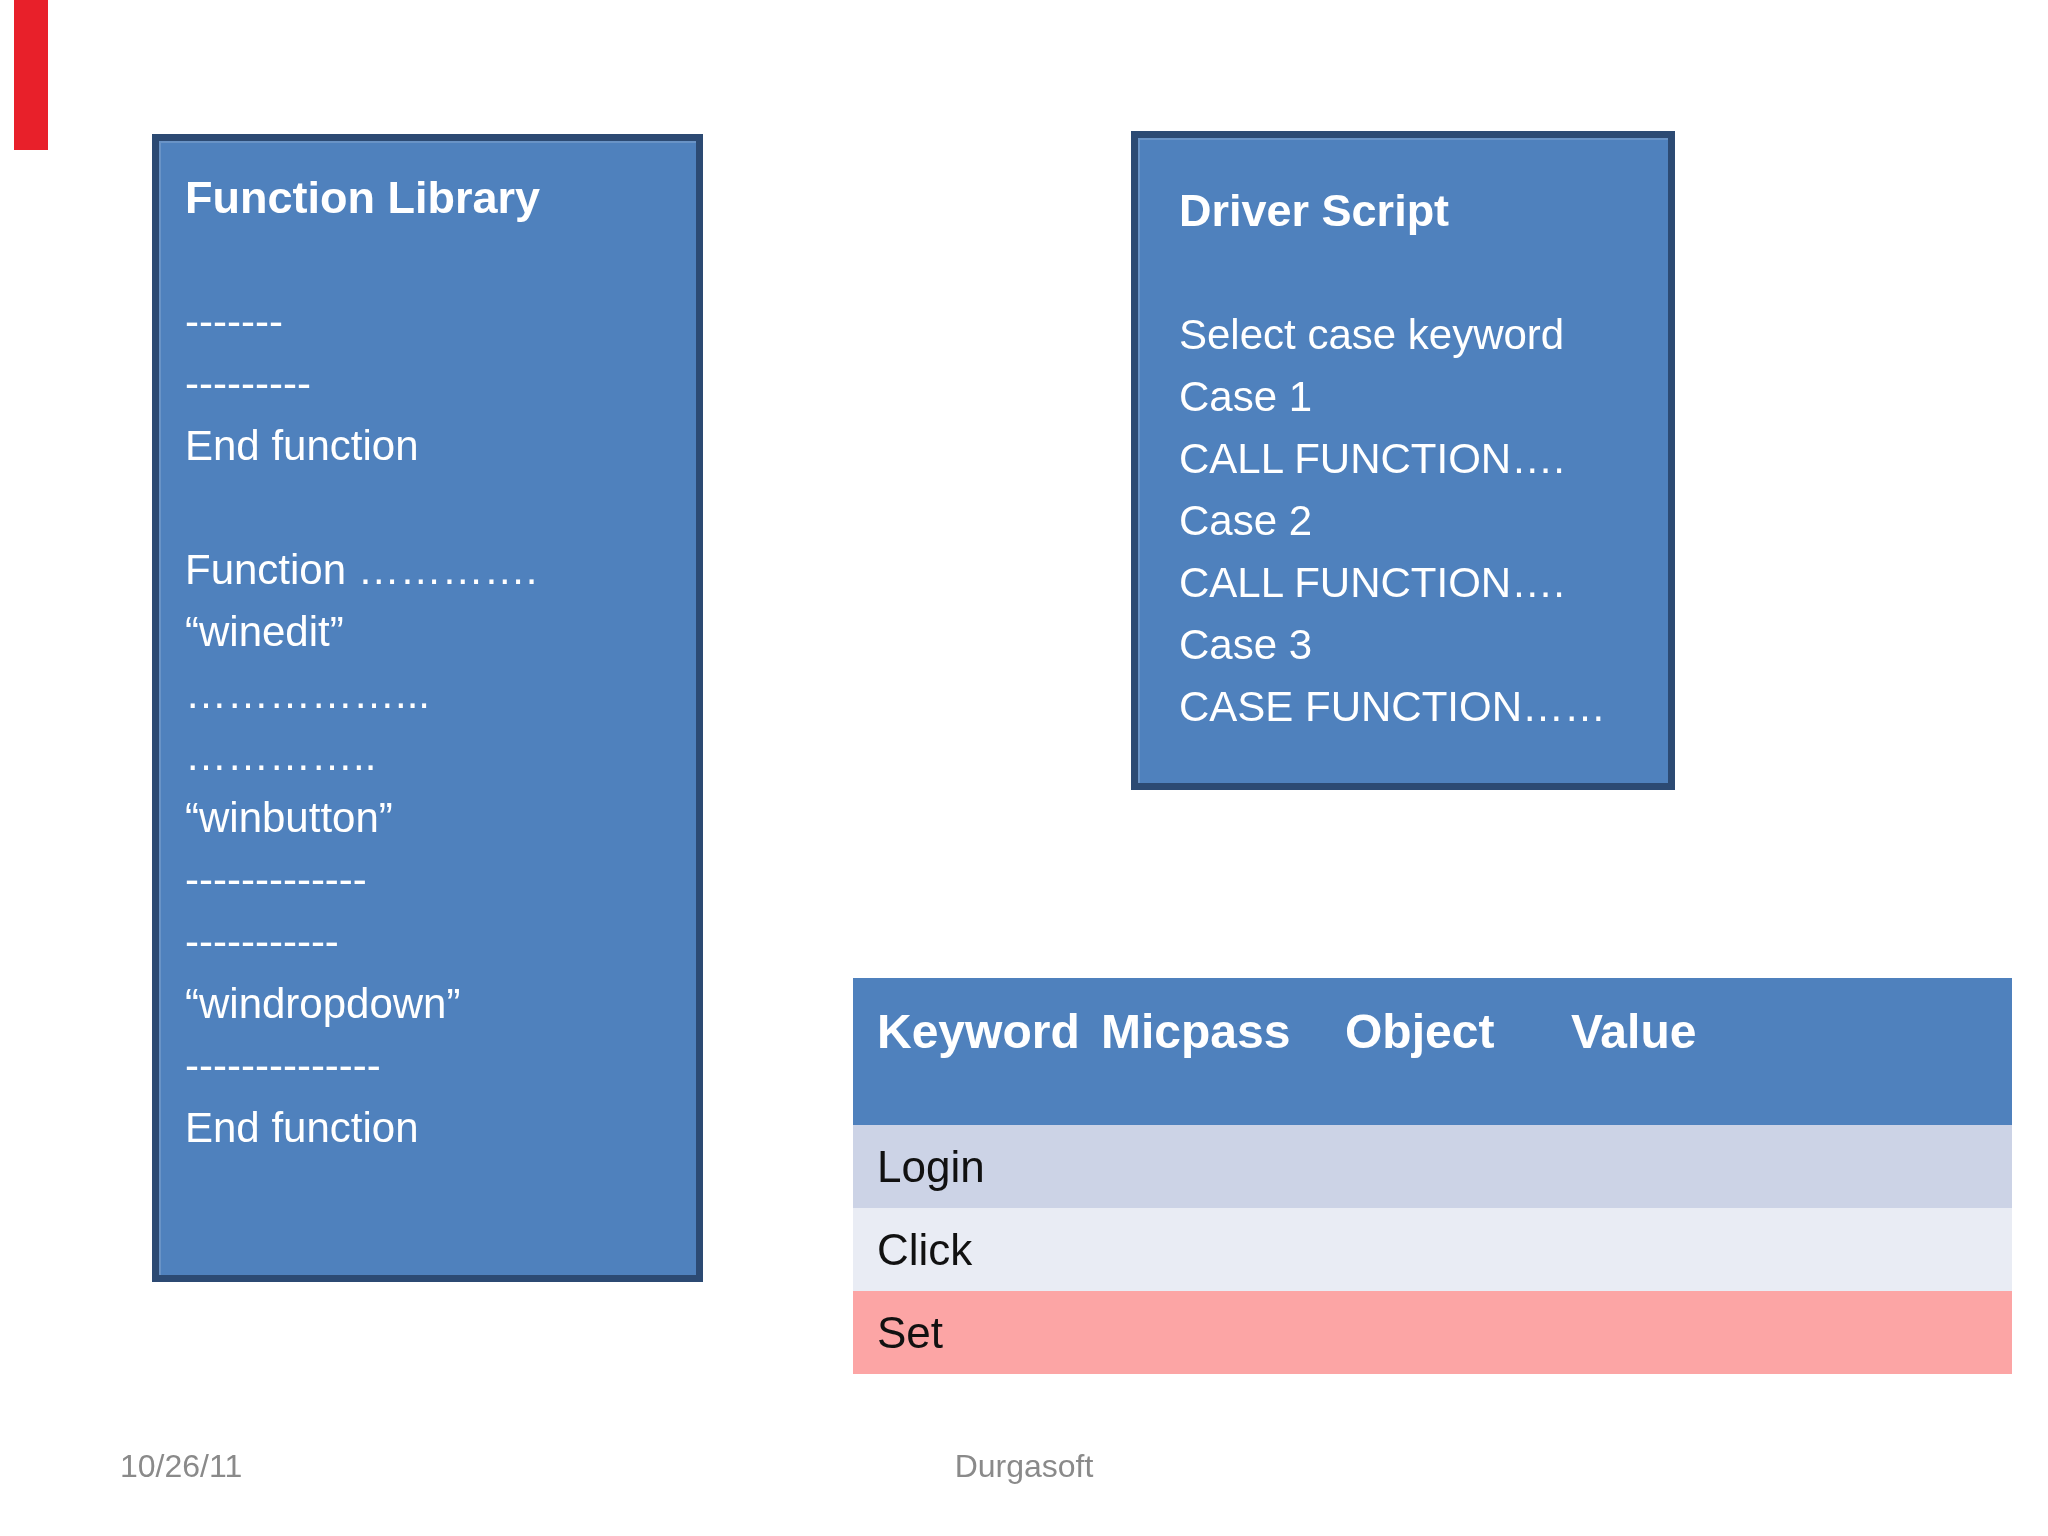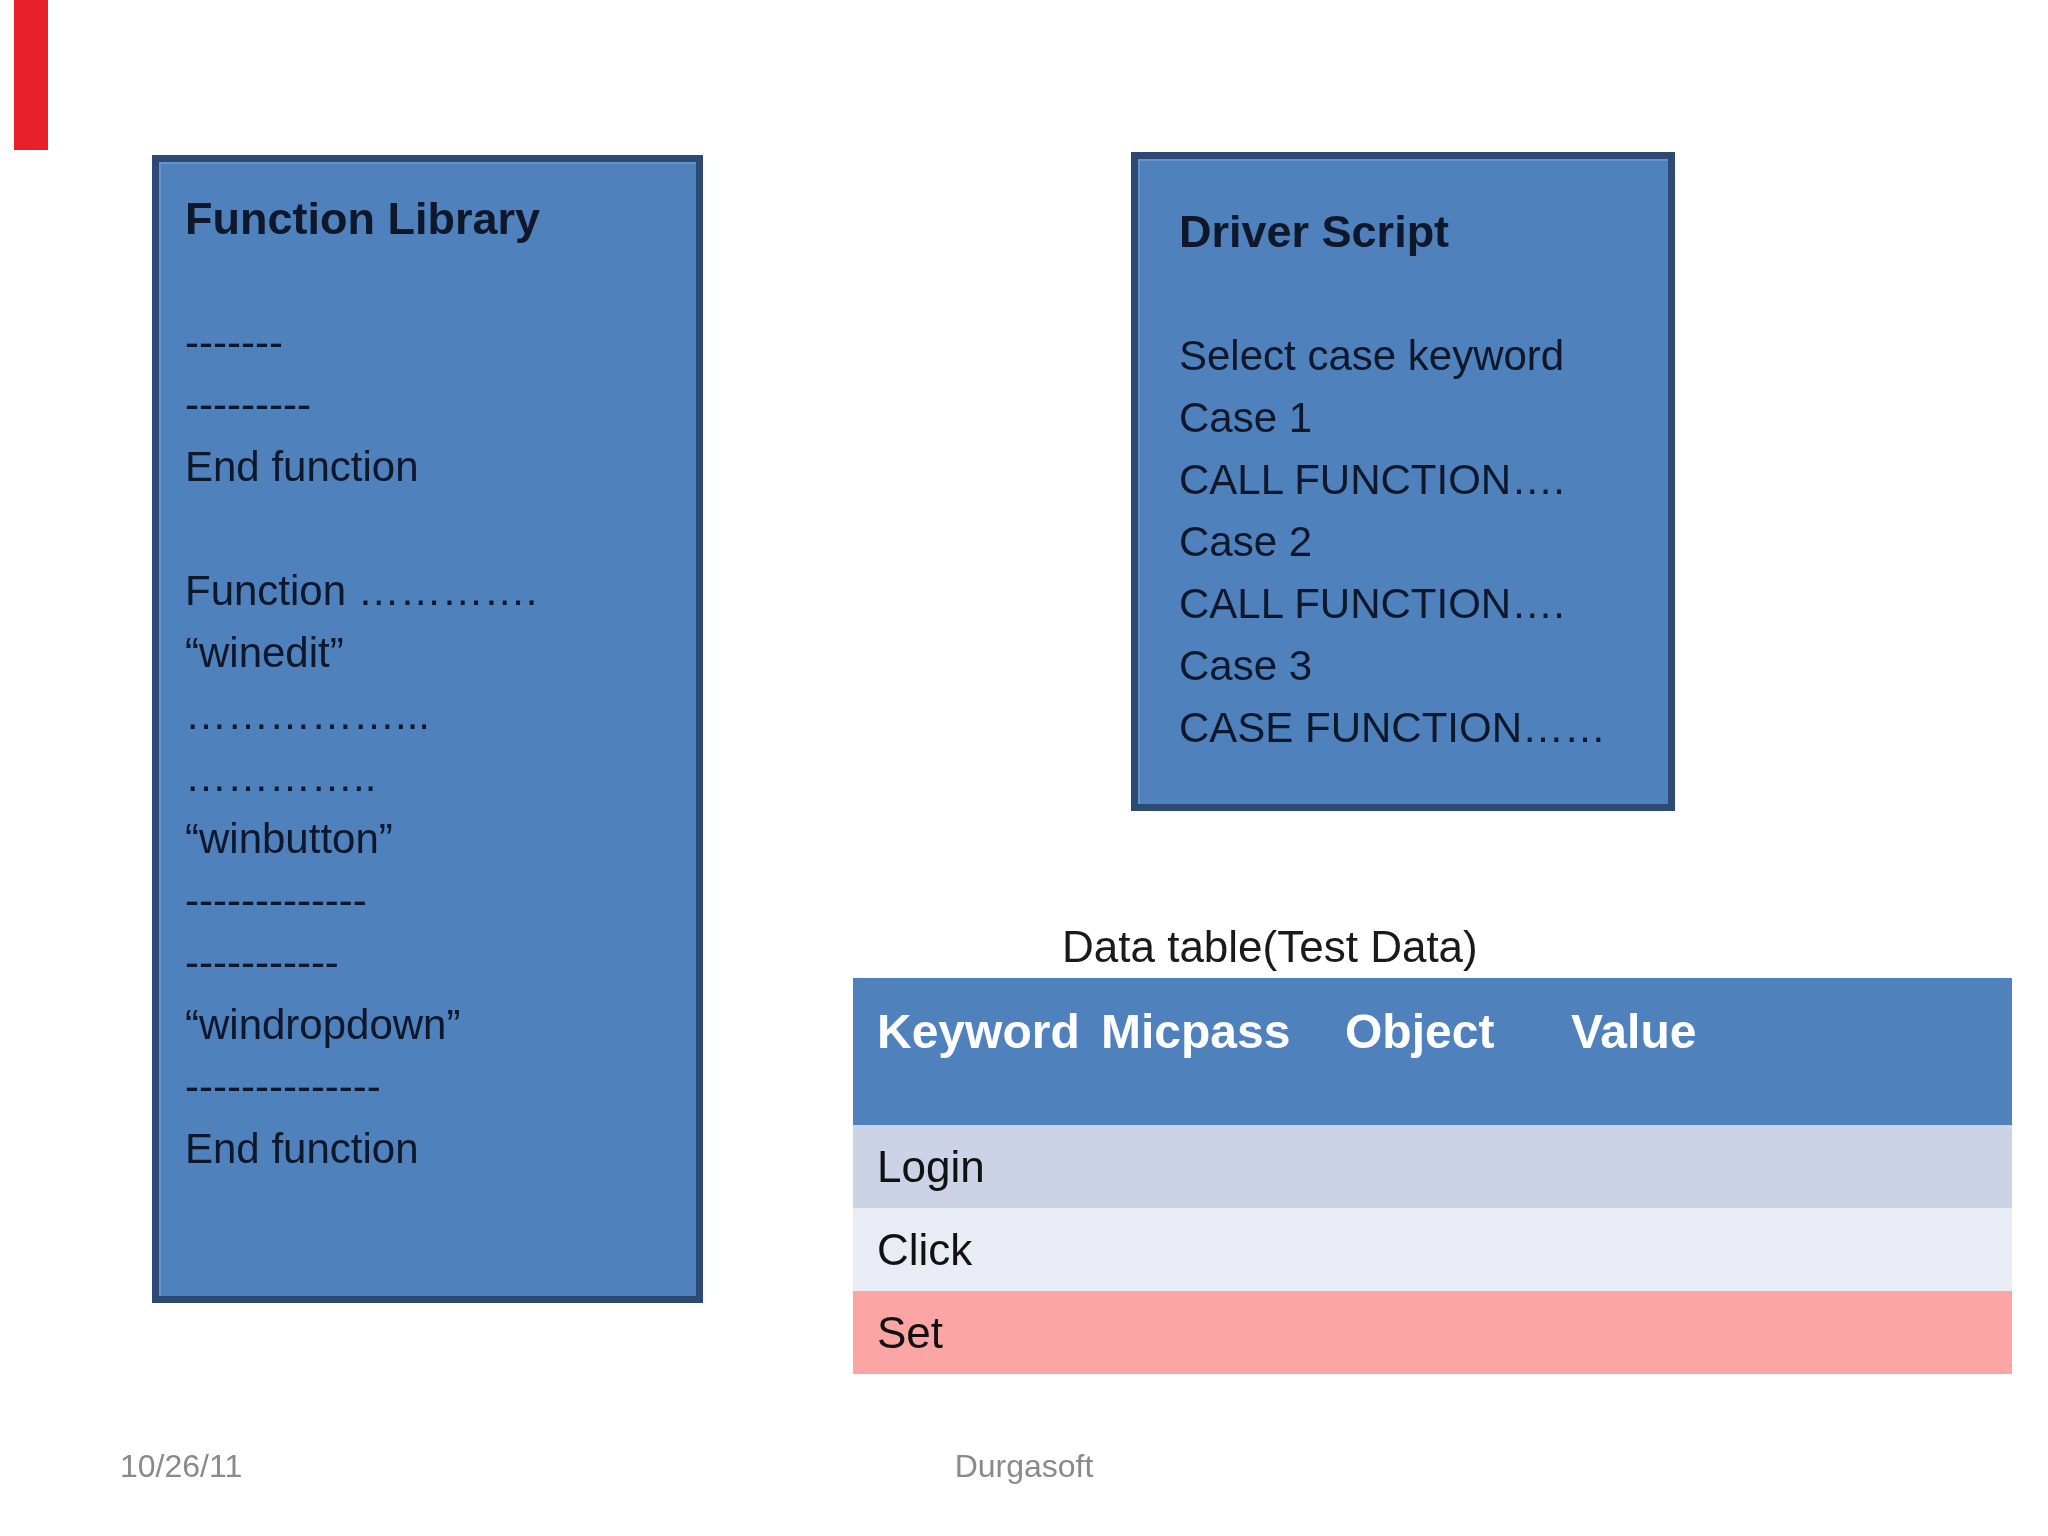--- a/index.html
+++ b/index.html
@@ -3,23 +3,22 @@
 <meta charset="utf-8">
 <style>
   html,body{margin:0;padding:0;background:#ffffff;}
   .slide{
     position:relative;width:2048px;height:1536px;background:#ffffff;
     font-family:"Liberation Sans",sans-serif;overflow:hidden;
   }
   .red-bar{position:absolute;left:14px;top:0;width:34px;height:150px;background:#e8202a;}
   .box{
     position:absolute;background:#4f81bd;border:7px solid #2c4a73;
-    color:#0f172a;font-size:42px;line-height:62px;box-sizing:border-box;
+    color:#ffffff;font-size:42px;line-height:62px;box-sizing:border-box;
     box-shadow:inset 2px 2px 0 rgba(255,255,255,0.15);
-    margin-top:21px;
   }
   .box .line{white-space:pre;min-height:62px;}
   .box .line:first-child{font-weight:bold;font-size:45px;}
   #fl-box{left:152px;top:134px;width:551px;height:1148px;padding:26px 14px 0 26px;}
   #ds-box{left:1131px;top:131px;width:544px;height:659px;padding:42px 14px 0 41px;}
   .table-title{position:absolute;left:1062px;top:922px;font-size:44px;color:#1a1a1a;}
   .dtable{position:absolute;left:853px;top:978px;width:1159px;}
   .thead{
     position:relative;height:147px;background:#4f81bd;color:#ffffff;
     font-weight:bold;font-size:48px;
@@ -67,21 +66,20 @@
     <div class="line"></div>
     <div class="line">Select case keyword</div>
     <div class="line">Case 1</div>
     <div class="line">CALL FUNCTION….</div>
     <div class="line">Case 2</div>
     <div class="line">CALL FUNCTION….</div>
     <div class="line">Case 3</div>
     <div class="line">CASE FUNCTION……</div>
   </div>
 
-  <div class="table-title">Data table(Test Data)</div>
 
   <div class="dtable">
     <div class="thead">
       <span class="th-0">Keyword</span>
       <span class="th-1">Micpass</span>
       <span class="th-2">Object</span>
       <span class="th-3">Value</span>
     </div>
     <div class="trow row-0">
       <span>Login</span>

